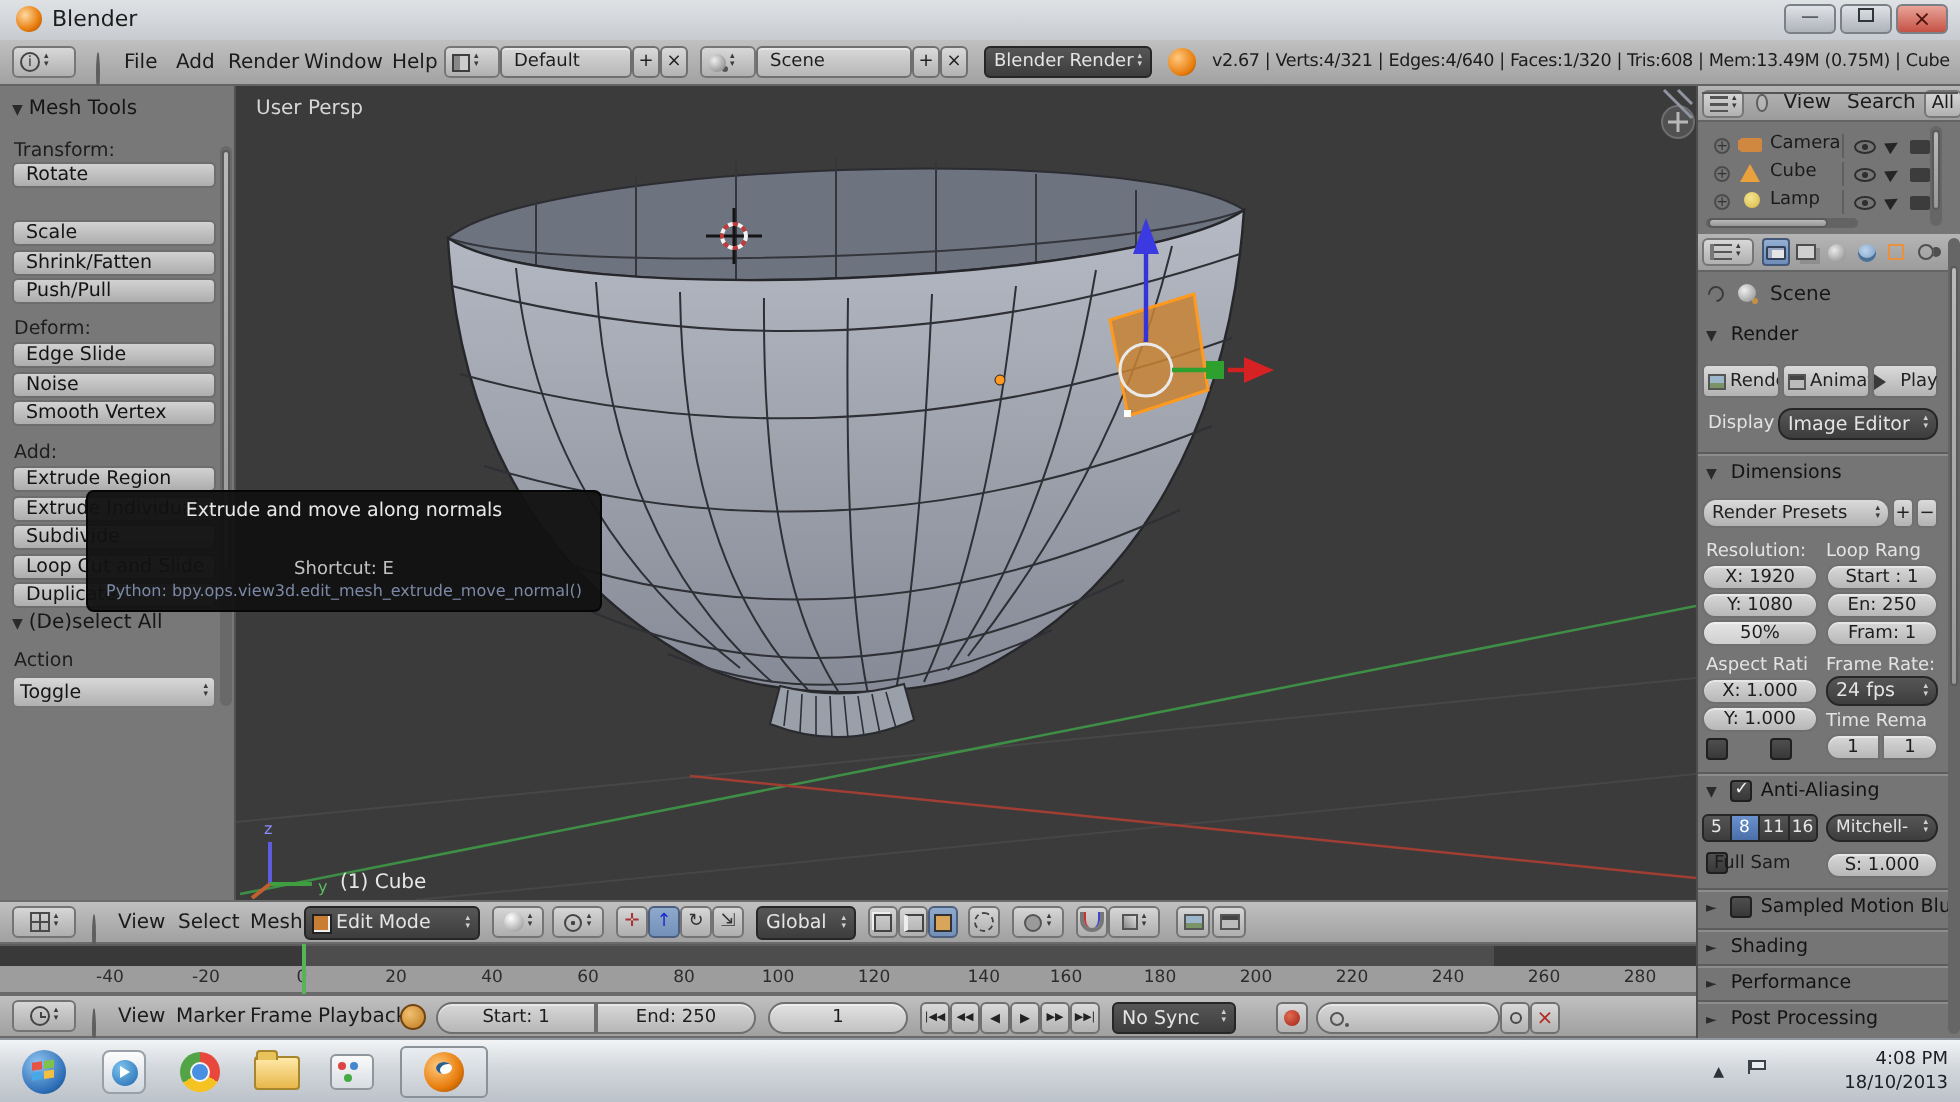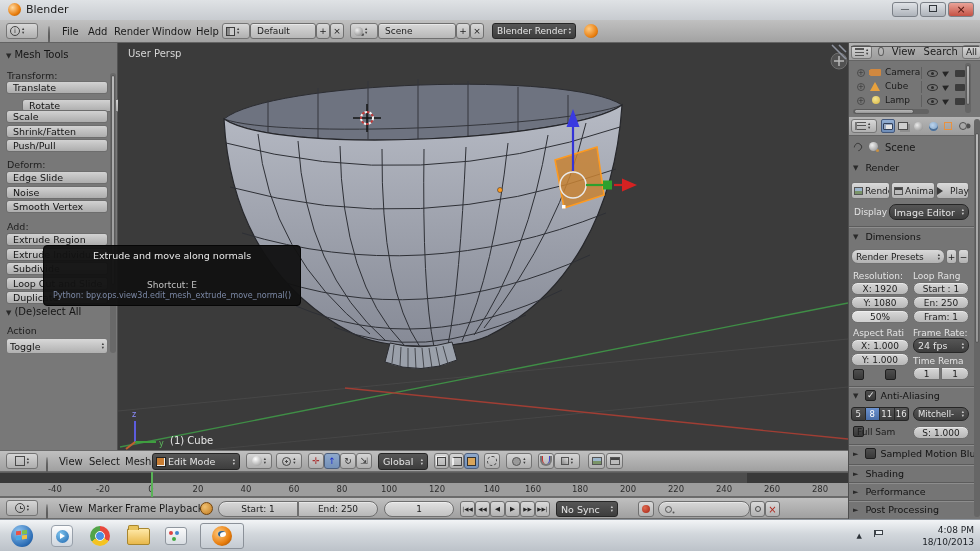--- a/index.html
+++ b/index.html
@@ -160,27 +160,28 @@
       <div class="sqbtn abs" style="left:456px;top:3px;width:14px;height:16px;">+</div>
       <div class="sqbtn abs" style="left:470px;top:3px;width:14px;height:16px;">×</div>
       <div class="dark abs" style="left:492px;top:3px;width:84px;height:16px;justify-content:space-between;">
         <span style="font-size:9px;">Blender Render</span>
         <span class="spin">
             <i>▴</i>
             <i>▾</i>
           </span>
       </div>
       <span class="abs" style="left:584px;top:4px;width:14px;height:14px;border-radius:50%;background:radial-gradient(circle at 35% 35%,#ffc97e,#e87d0d 65%,#8a4200);"></span>
+      <span class="stats abs" style="left:606px;top:6px;width:372px;overflow:hidden;">v2.67 | Verts:4/321 | Edges:4/640 | Faces:1/320 | Tris:608 | Mem:13.49M (0.75M) | Cube</span>
     </div>
 
     <div class="toolshelf">
       <div class="shelf-hdr" style="top:6px;"><span class="tri">▼</span><span>Mesh Tools</span></div>
       <div class="shelf-lbl" style="top:27px;">Transform:</div>
       <div class="shelf-btn" style="top:38px;">Translate</div>
-      <div class="shelf-btn" style="top:56px;margin-left:16px;">Rotate</div>
+      <div class="shelf-btn" style="top:38px;">Rotate</div>
       <div class="shelf-btn" style="top:67px;">Scale</div>
       <div class="shelf-btn" style="top:81.5px;">Shrink/Fatten</div>
       <div class="shelf-btn" style="top:96px;">Push/Pull</div>
       <div class="shelf-lbl" style="top:116px;">Deform:</div>
       <div class="shelf-btn" style="top:128px;">Edge Slide</div>
       <div class="shelf-btn" style="top:142.5px;">Noise</div>
       <div class="shelf-btn" style="top:157px;">Smooth Vertex</div>
       <div class="shelf-lbl" style="top:178px;">Add:</div>
       <div class="shelf-btn" style="top:190px;">Extrude Region</div>
       <div class="shelf-btn" style="top:204.5px;">Extrude Individual</div>

